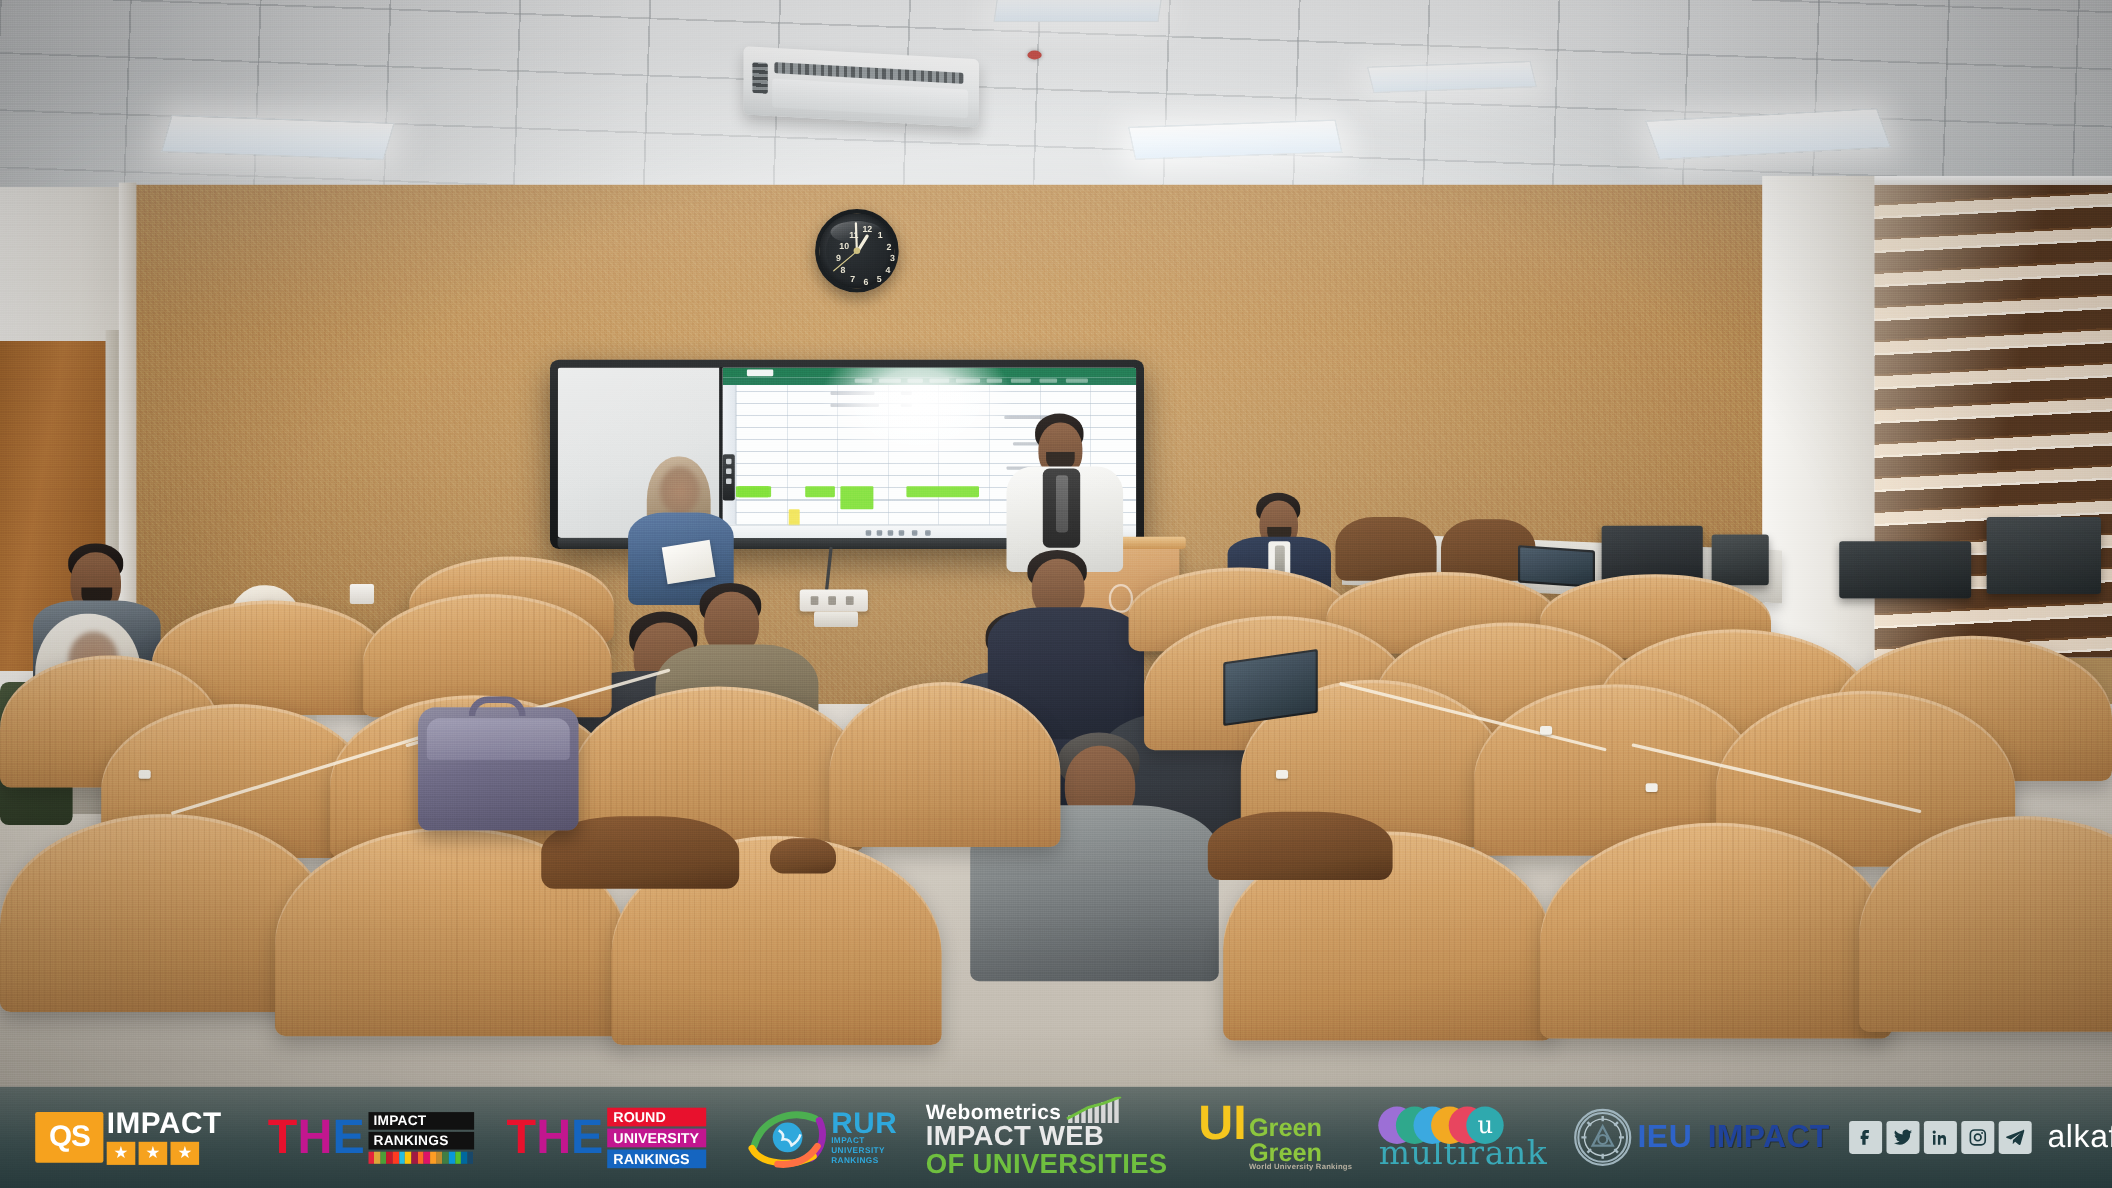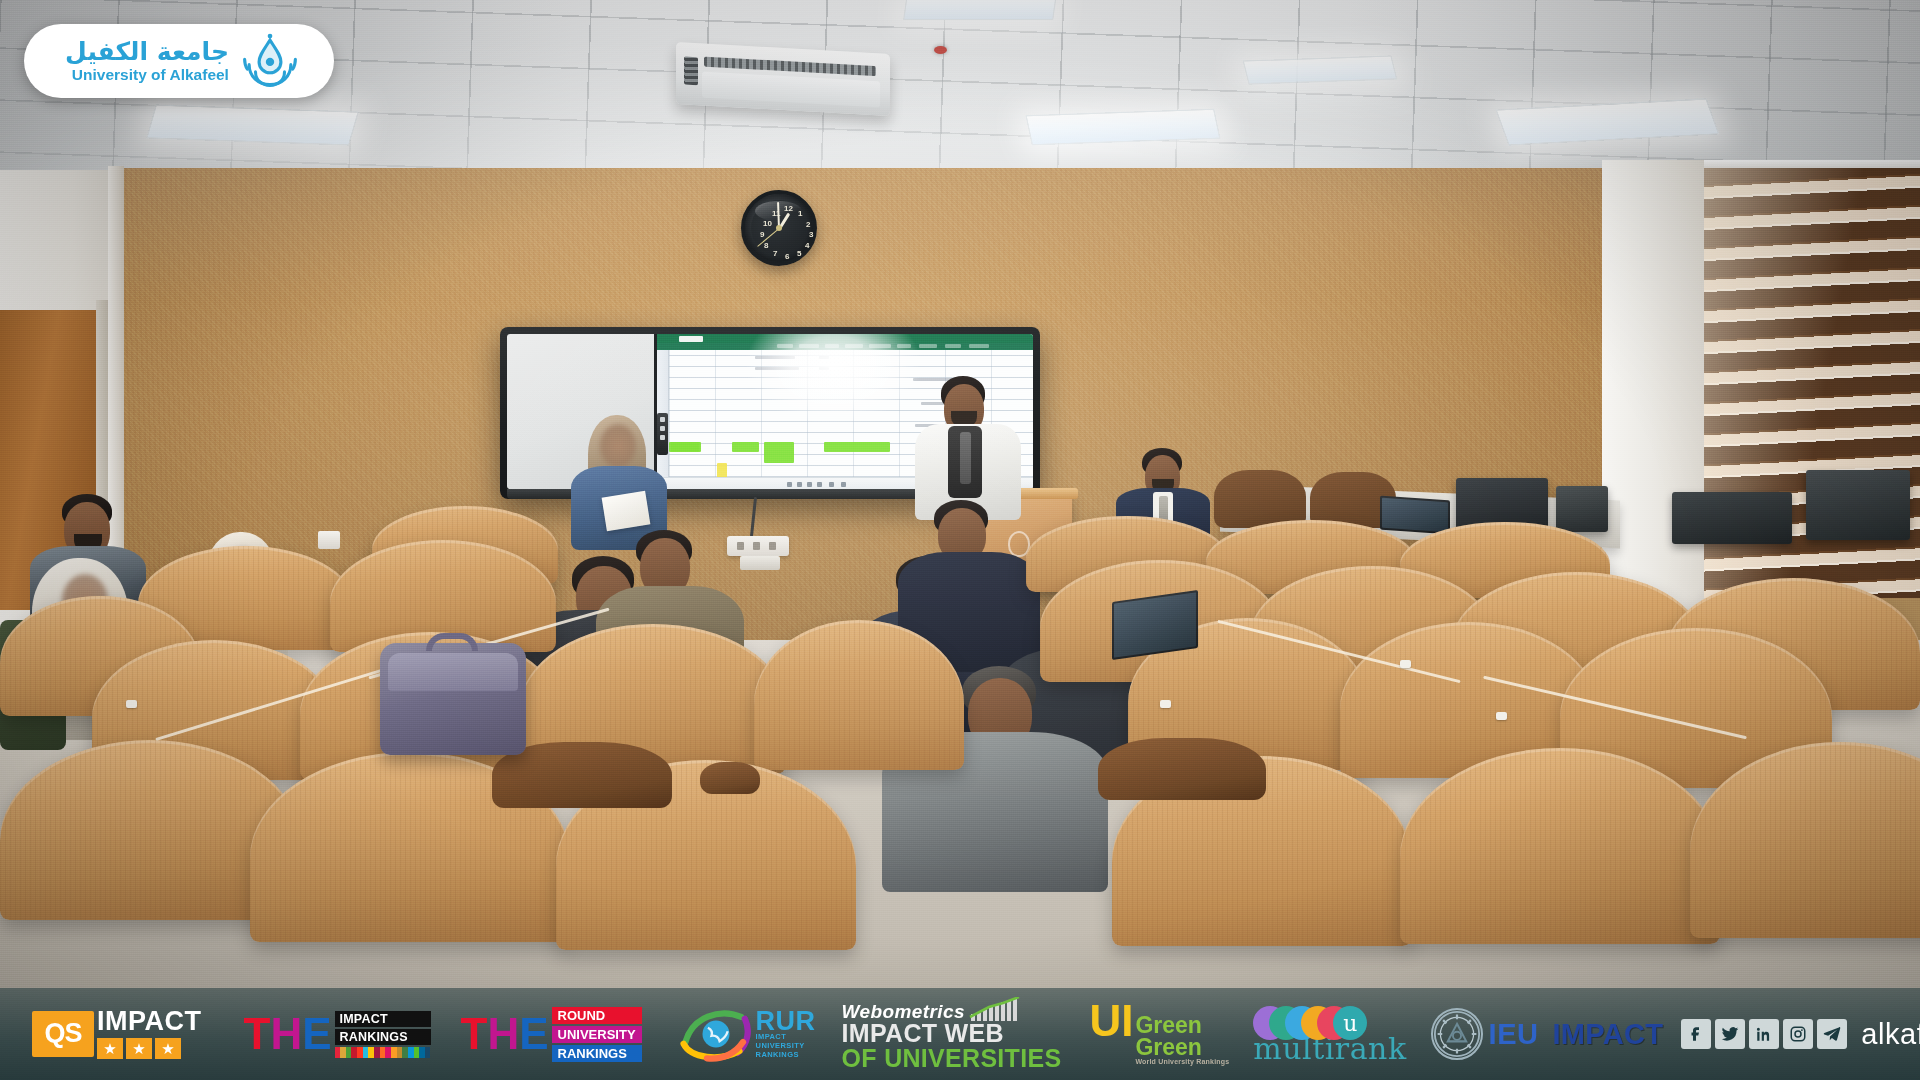--- a/index.html
+++ b/index.html
@@ -477,21 +477,21 @@
   .wur-r { background:#1565C0; color:#fff; font-size:13px; font-weight:700; padding:1px 6px; font-family:"Liberation Sans",sans-serif; }
 
   
   .rur-eye { width:72px; height:56px; position:relative; }
   .rur-txt { margin-left:4px; }
   .rur-title { color:#2FA8DC; font-size:27px; font-weight:800; letter-spacing:.5px; line-height:.9; font-family:"Liberation Sans",sans-serif; }
   .rur-sub { color:#2FA8DC; font-size:7.5px; font-weight:700; line-height:1.18; letter-spacing:.4px; font-family:"Liberation Sans",sans-serif; }
 
   
   .web-wrap { display:flex; flex-direction:column; line-height:1; }
-  .web-top { display:flex; align-items:flex-end; gap:4px;font-style:italic; }
+  .web-top { display:flex; align-items:flex-end; gap:4px; }
   .web-word { color:#ffffff; font-size:19px; font-weight:800; letter-spacing:.4px; font-family:"Liberation Sans",sans-serif; }
   .web-rank { color:#e9e9e9; font-size:25px; font-weight:800; letter-spacing:.3px; font-family:"Liberation Sans",sans-serif; }
   .web-of { color:#6FBF3F; font-size:25px; font-weight:800; letter-spacing:.3px; font-family:"Liberation Sans",sans-serif; }
   .web-chart { width:52px; height:24px; position:relative; }
 
   
   .ui-u { color:#F6C61E; font-size:44px; font-weight:800; line-height:.8; font-family:"Liberation Sans",sans-serif; }
   .gm-wrap { margin-left:2px; line-height:.95;margin-top:12px; }
   .gm-green { color:#8CC63E; font-size:23px; font-weight:700; font-family:"Liberation Sans",sans-serif; }
   .gm-metric { color:#8CC63E; font-size:23px; font-weight:700; font-family:"Liberation Sans",sans-serif; }
@@ -794,38 +794,20 @@
     </div>
 
     <div class="laptop" style="left:1112px; top:596px; width:86px; height:58px; transform: skewY(-8deg);">
       <div class="laptop-screen"></div>
     </div>
 
     <div class="grade"></div>
     <div class="grain"></div>
   </div>
 
-  <div class="logo-pill">
-    <div class="logo-text">
-      <div class="logo-ar">جامعة الكفيل</div>
-      <div class="logo-en">University of Alkafeel</div>
-    </div>
-    <svg class="logo-mark" viewBox="0 0 64 64">
-      <g fill="none" stroke="#2aa2d6" stroke-width="3.4" stroke-linecap="round">
-        <path d="M32 7 C24 19 18 25 18 33 a14 14 0 0 0 28 0 c0-8-6-14-14-26z" fill="#2aa2d6" stroke="none" opacity=".16"></path>
-        <path d="M32 9 C25 20 20 26 20 33 a12 12 0 0 0 24 0 C44 26 39 20 32 9z"></path>
-        <path d="M9 36 c0 13 10 22 23 22 s23-9 23-22"></path>
-        <path d="M16 44 c0 9 7 15 16 15 s16-6 16-15"></path>
-        <path d="M4 30 c0 4 1 8 3 11"></path>
-        <path d="M60 30 c0 4-1 8-3 11"></path>
-      </g>
-      <circle cx="32" cy="4.5" r="2.6" fill="#2aa2d6"></circle>
-      <circle cx="32" cy="33" r="4.6" fill="#2aa2d6"></circle>
-    </svg>
-  </div>
 
   <div class="footer">
 
     <div class="fitem" style="margin-left:18px;">
       <div class="qs-box">
         <span>QS</span>
       </div>
       <div class="qs-right">
         <div class="qs-stars-word">IMPACT</div>
         <div class="qs-stars-row">

